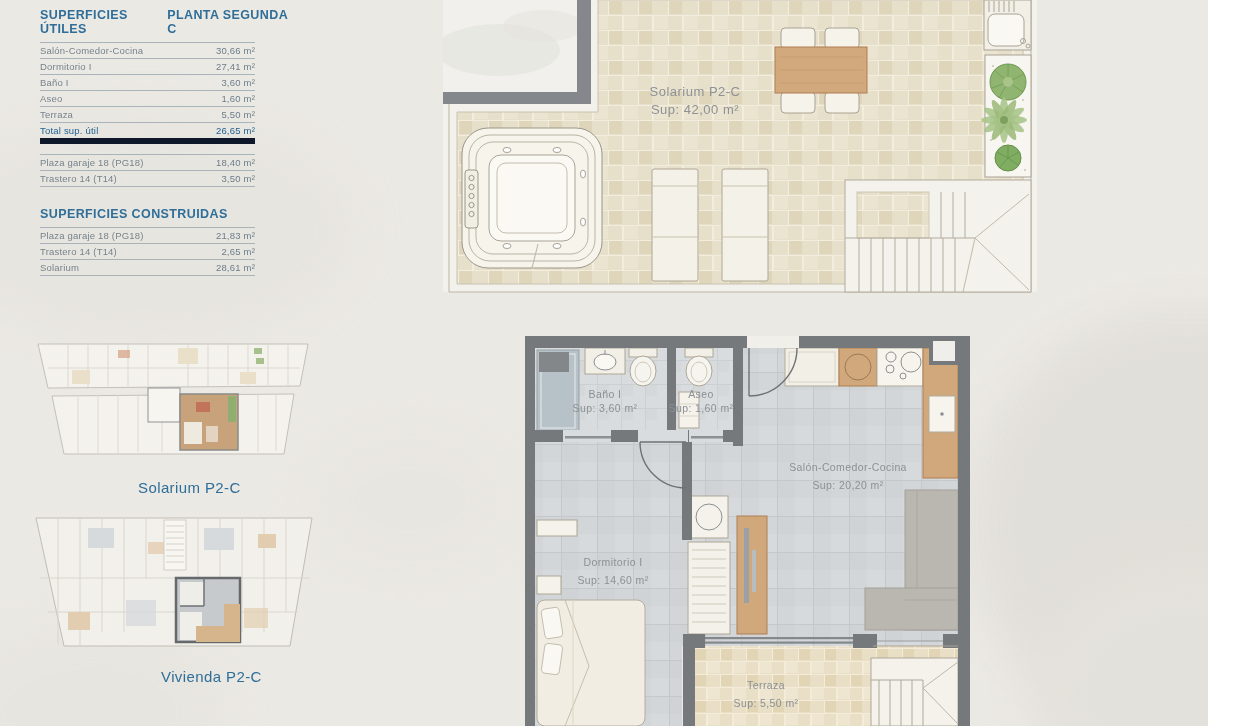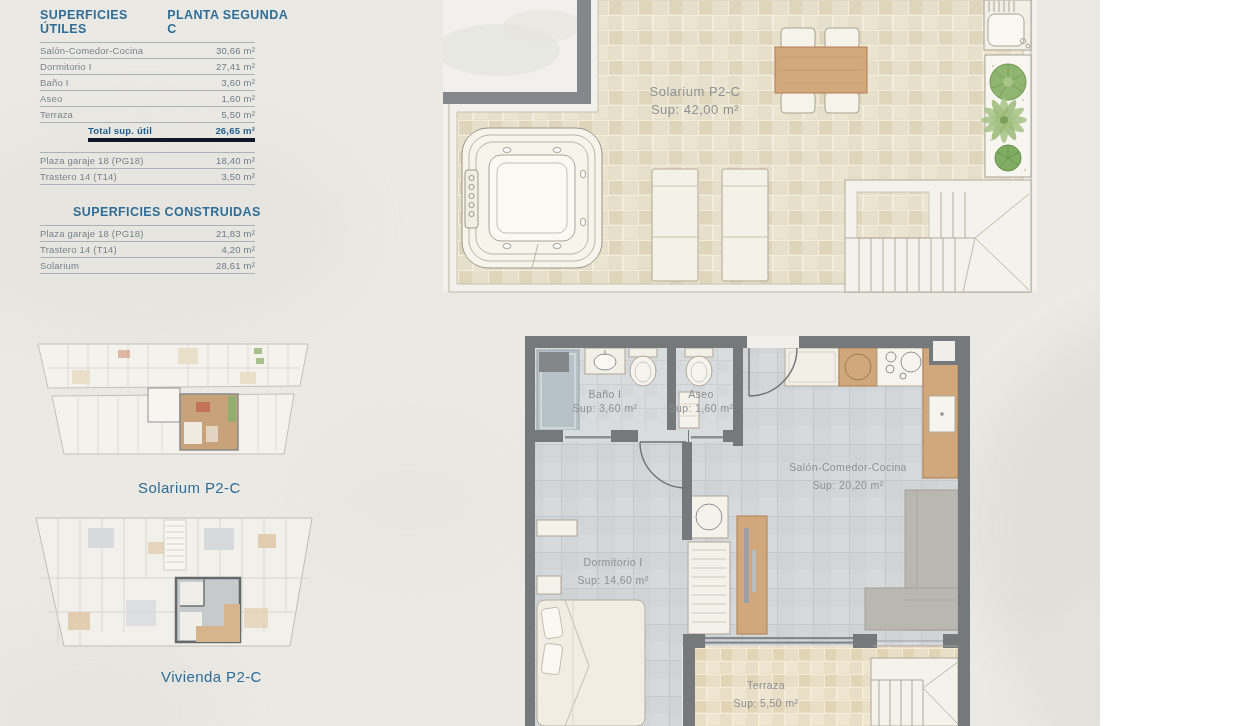--- a/index.html
+++ b/index.html
@@ -1,29 +1,29 @@
 <!DOCTYPE html>
 <html><head>
 <meta charset="utf-8">
 <style>
   html,body{margin:0;padding:0;}
   body{font-family:"Liberation Sans", sans-serif;}
-  .stage{position:relative;width:1100px;height:726px;background:#ebe9e4;overflow:hidden;}
+  .stage{position:relative;width:1208px;height:726px;background:#ebe9e4;overflow:hidden;}
   .blob{position:absolute;border-radius:50%;filter:blur(22px);}
   
   .panel{position:absolute;left:40px;top:8px;width:250px;}
   .t-head{display:flex;justify-content:space-between;width:250px;
           font-size:12.5px;font-weight:bold;letter-spacing:.4px;color:#2f6e99;margin-bottom:6px;}
-  .t-head.single{justify-content:flex-start;margin-left:33px;}
+  .t-head.single{justify-content:flex-start;}
   .tbl{width:215px;border-top:1px solid #aab3b9;}
   .row{display:flex;justify-content:space-between;align-items:baseline;
        border-bottom:1px solid #aab3b9;padding:2px 0 2px 0;
        font-size:9.5px;letter-spacing:.2px;color:#77838c;height:11px;}
   .row .val{color:#6c7d8a;}
-  .row.strong{color:#1f5e8e;font-weight:bold;border-bottom:4px solid #0f172a;margin-left:48px;}
+  .row.strong{color:#1f5e8e;font-weight:normal;border-bottom:6px solid #0f172a;}
   .row.strong .val{color:#1f5e8e;}
   .gap{height:10px;}
   .sect-gap{height:20px;}
   
   .thumb{position:absolute;}
   .thumb-label{position:absolute;font-size:15px;letter-spacing:.4px;color:#2f6e99;font-weight:500;}
   
   svg text{font-family:"Liberation Sans", sans-serif;}
 </style>
 </head>
@@ -81,21 +81,21 @@
     <div class="t-head single">
       <span>SUPERFICIES CONSTRUIDAS</span>
     </div>
     <div class="tbl">
       <div class="row">
           <span class="lab">Plaza garaje 18 (PG18)</span>
           <span class="val">21,83 m²</span>
         </div>
       <div class="row">
           <span class="lab">Trastero 14 (T14)</span>
-          <span class="val">4,20 m²</span>
+          <span class="val">2,65 m²</span>
         </div>
       <div class="row">
           <span class="lab">Solarium</span>
           <span class="val">28,61 m²</span>
         </div>
     </div>
   </div>
 
   <div class="thumb" style="left:28px;top:330px;width:292px;height:142px;">
     <svg width="292" height="142" viewBox="0 0 292 142">

